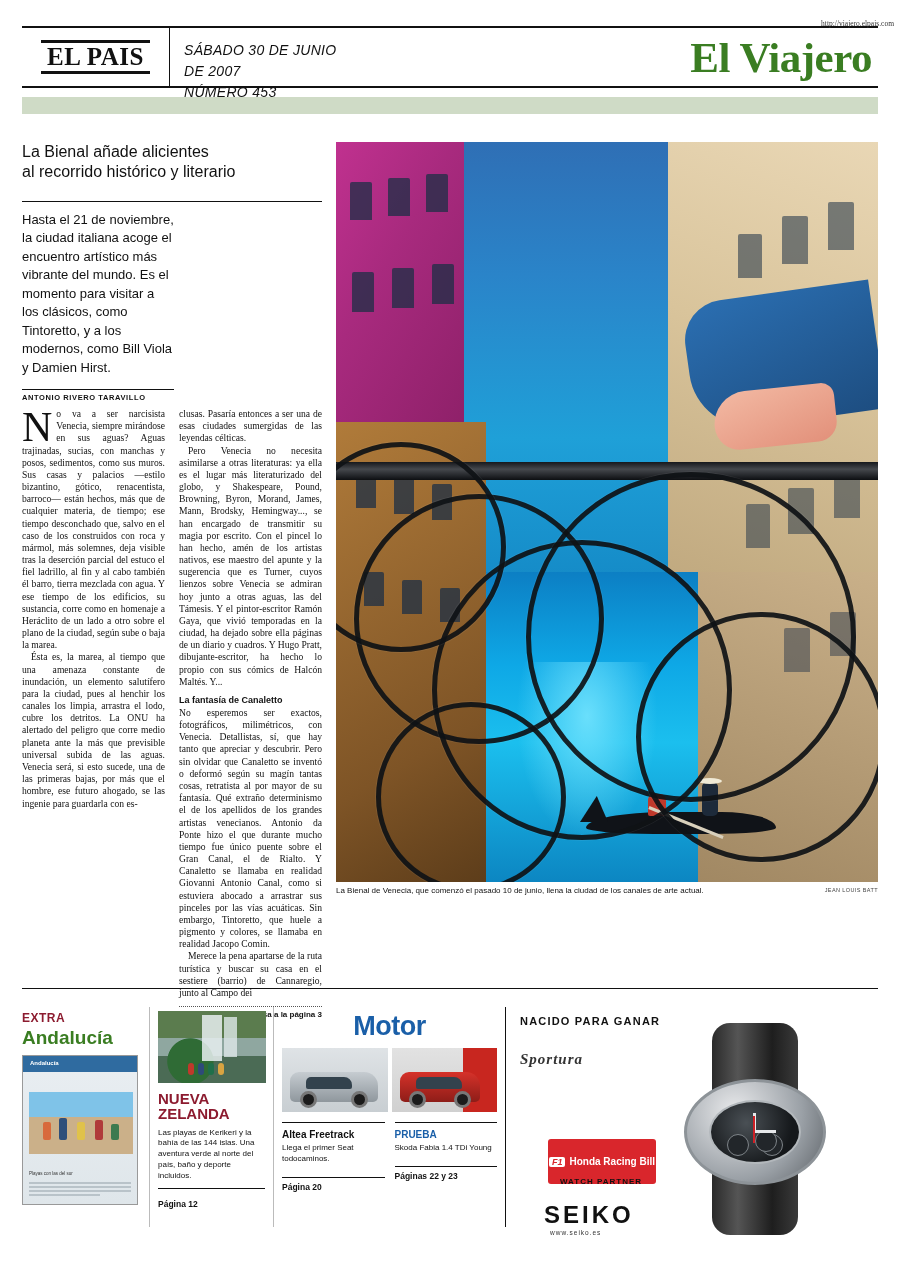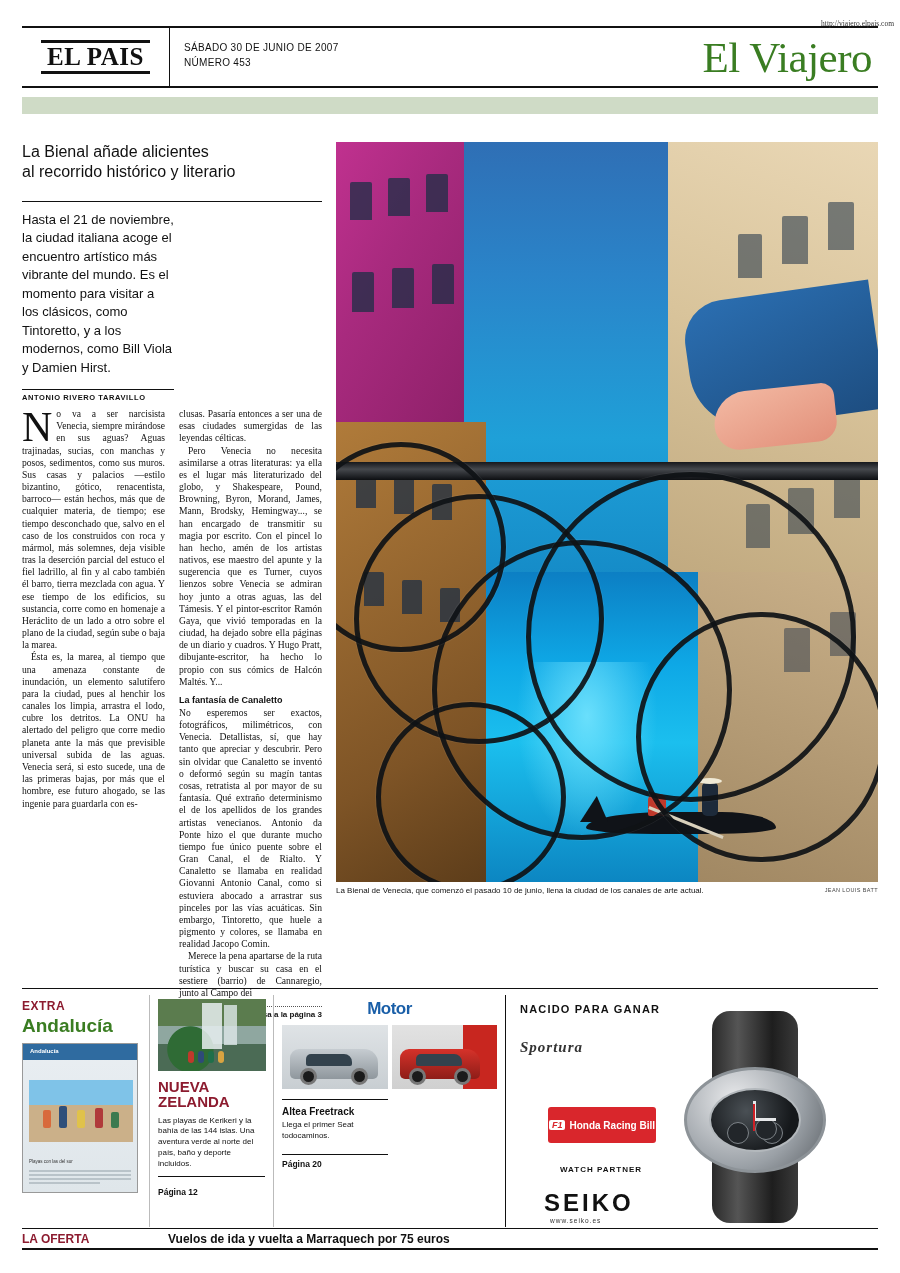--- a/index.html
+++ b/index.html
@@ -37,33 +37,34 @@
     letter-spacing: 0.5px;
     border-top: 3px solid #111;
     border-bottom: 3px solid #111;
     padding: 1px 6px;
     line-height: 1.05;
   }
   .mast-date {
     width: 185px;
     padding: 12px 0 0 14px;
     font-family: "Liberation Sans", sans-serif;
-    font-size: 10px;
+    font-size: 14px;
     letter-spacing: 0.3px;
     color: #111;
     line-height: 1.5;
+    font-style: italic;
   }
   .mast-title {
     flex: 1;
     display: flex; align-items: center; justify-content: flex-end;
     padding-right: 6px;
   }
   .mast-title .viajero {
     font-family: "Liberation Serif", serif;
-    font-weight: normal;
+    font-weight: bold;
     font-size: 43px;
     color: #3a7d22;
     letter-spacing: -0.5px;
     line-height: 1;
   }
   .mast-title .viajero .el { color:#3a7d22; }
 
   
   .greenbar {
     margin-top: 9px;
@@ -196,20 +197,21 @@
     border-top: 1px solid #111;
     padding-top: 6px;
   }
   .promos {
     display: flex;
     gap: 0;
     height: 232px;
   }
   .promo {
     padding: 4px 8px;
+    margin-top: 12px;
   }
   .promo.b1 { width: 128px; border-right: 1px solid #bbb; padding-left:0; }
   .promo.b2 { width: 124px; border-right: 1px solid #bbb; }
   .promo.b3 { width: 232px; border-right: 1px solid #111; }
   .promo.b4 { flex: 1; padding-left: 14px; }
 
   .extra-label {
     font-family: "Liberation Sans", sans-serif;
     font-weight: bold; font-size: 12px;
     color: #8c1b2f; letter-spacing: 0.5px;
@@ -259,21 +261,21 @@
   }
   .pagina {
     font-family: "Liberation Sans", sans-serif;
     font-weight: bold; font-size: 8.5px;
     margin-top: 10px;
   }
   .promo-rule { border-top: 1px solid #111; margin: 6px 0 4px 0; }
 
   .motor-logo {
     font-family: "Liberation Sans", sans-serif;
-    font-weight: bold; font-size: 17px; color:#1a5fa8;
+    font-weight: bold; font-size: 27px; color:#1a5fa8;
     text-align: center; letter-spacing: -0.5px;
   }
   .cars { display:flex; gap:4px; margin-top:6px; }
   .car {
     width: 106px; height: 64px; position: relative; overflow: hidden;
   }
   .car.silver { background: linear-gradient(#dfe3e6,#c8ced2); }
   .car.red { background: linear-gradient(#e2e2e2,#d0d0d0); }
   .car-red-block { position:absolute; right:0; top:0; bottom:0; width:34px; background:#c8261f; }
   .car-body { position:absolute; bottom:10px; left:8px; width:88px; height:30px; border-radius:9px 14px 5px 5px; }
@@ -297,22 +299,22 @@
   .ad-top {
     font-weight: bold; font-size: 11px; letter-spacing: 1.2px;
     color: #111; margin-top: 4px;
   }
   .sportura {
     font-family: "Liberation Serif", serif;
     font-style: italic; font-weight: bold; font-size: 15px;
     color: #333; margin-top: 24px; letter-spacing: 1px;
   }
   .honda-badge {
-    position: absolute; left: 28px; top: 104px;
-    width: 108px; height: 36px; background:#d9262c; border-radius:3px;
+    position: absolute; left: 28px; top: 124px;
+    width: 108px; height: 45px; background:#d9262c; border-radius:3px;
     color:#fff; font-weight:bold; font-size:10px;
     display:flex; align-items:center; justify-content:center; gap:4px;
   }
   .f1-box { background:#fff; color:#d9262c; font-size:9px; padding:0 3px; border-radius:2px; font-style:italic;}
   .watch-partner {
     position:absolute; left:40px; top:162px;
     font-size:8px; letter-spacing:1px; font-weight:bold; color:#111;
   }
   .seiko {
     position:absolute; left:24px; top:186px;
@@ -613,20 +615,27 @@
           </div>
         </div>
         <div class="motor-split" style="margin-top:4px;">
           <div>
             <div class="promo-rule"></div>
             <div class="car-cap">Altea Freetrack</div>
             <div class="car-txt">Llega el primer Seat todocaminos.</div>
             <div class="promo-rule" style="margin-top:12px;"></div>
             <div class="pagina" style="margin-top:2px;">Página 20</div>
           </div>
+          <div>
+            <div class="promo-rule"></div>
+            <div class="car-cap" style="color:#1a5fa8;">PRUEBA</div>
+            <div class="car-txt">Skoda Fabia 1.4 TDi Young</div>
+            <div class="promo-rule" style="margin-top:12px;"></div>
+            <div class="pagina" style="margin-top:2px;">Páginas 22 y 23</div>
+          </div>
         </div>
       </div>
 
       <div class="promo b4">
         <div class="ad">
           <div class="ad-top">NACIDO PARA GANAR</div>
           <div class="sportura">Sportura</div>
 
           <div class="watch">
             <div class="watch-strap"></div>
@@ -648,18 +657,14 @@
           </div>
           <div class="watch-partner">WATCH PARTNER</div>
           <div class="seiko">SEIKO</div>
           <div class="seiko-url">www.seiko.es</div>
         </div>
       </div>
 
     </div>
   </div>
 
-  <div class="offer">
-    <div class="offer-label">LA OFERTA</div>
-    <div class="offer-text">Vuelos de ida y vuelta a Marraquech por 75 euros</div>
-  </div>
 
 </div>
 
 </body></html>

